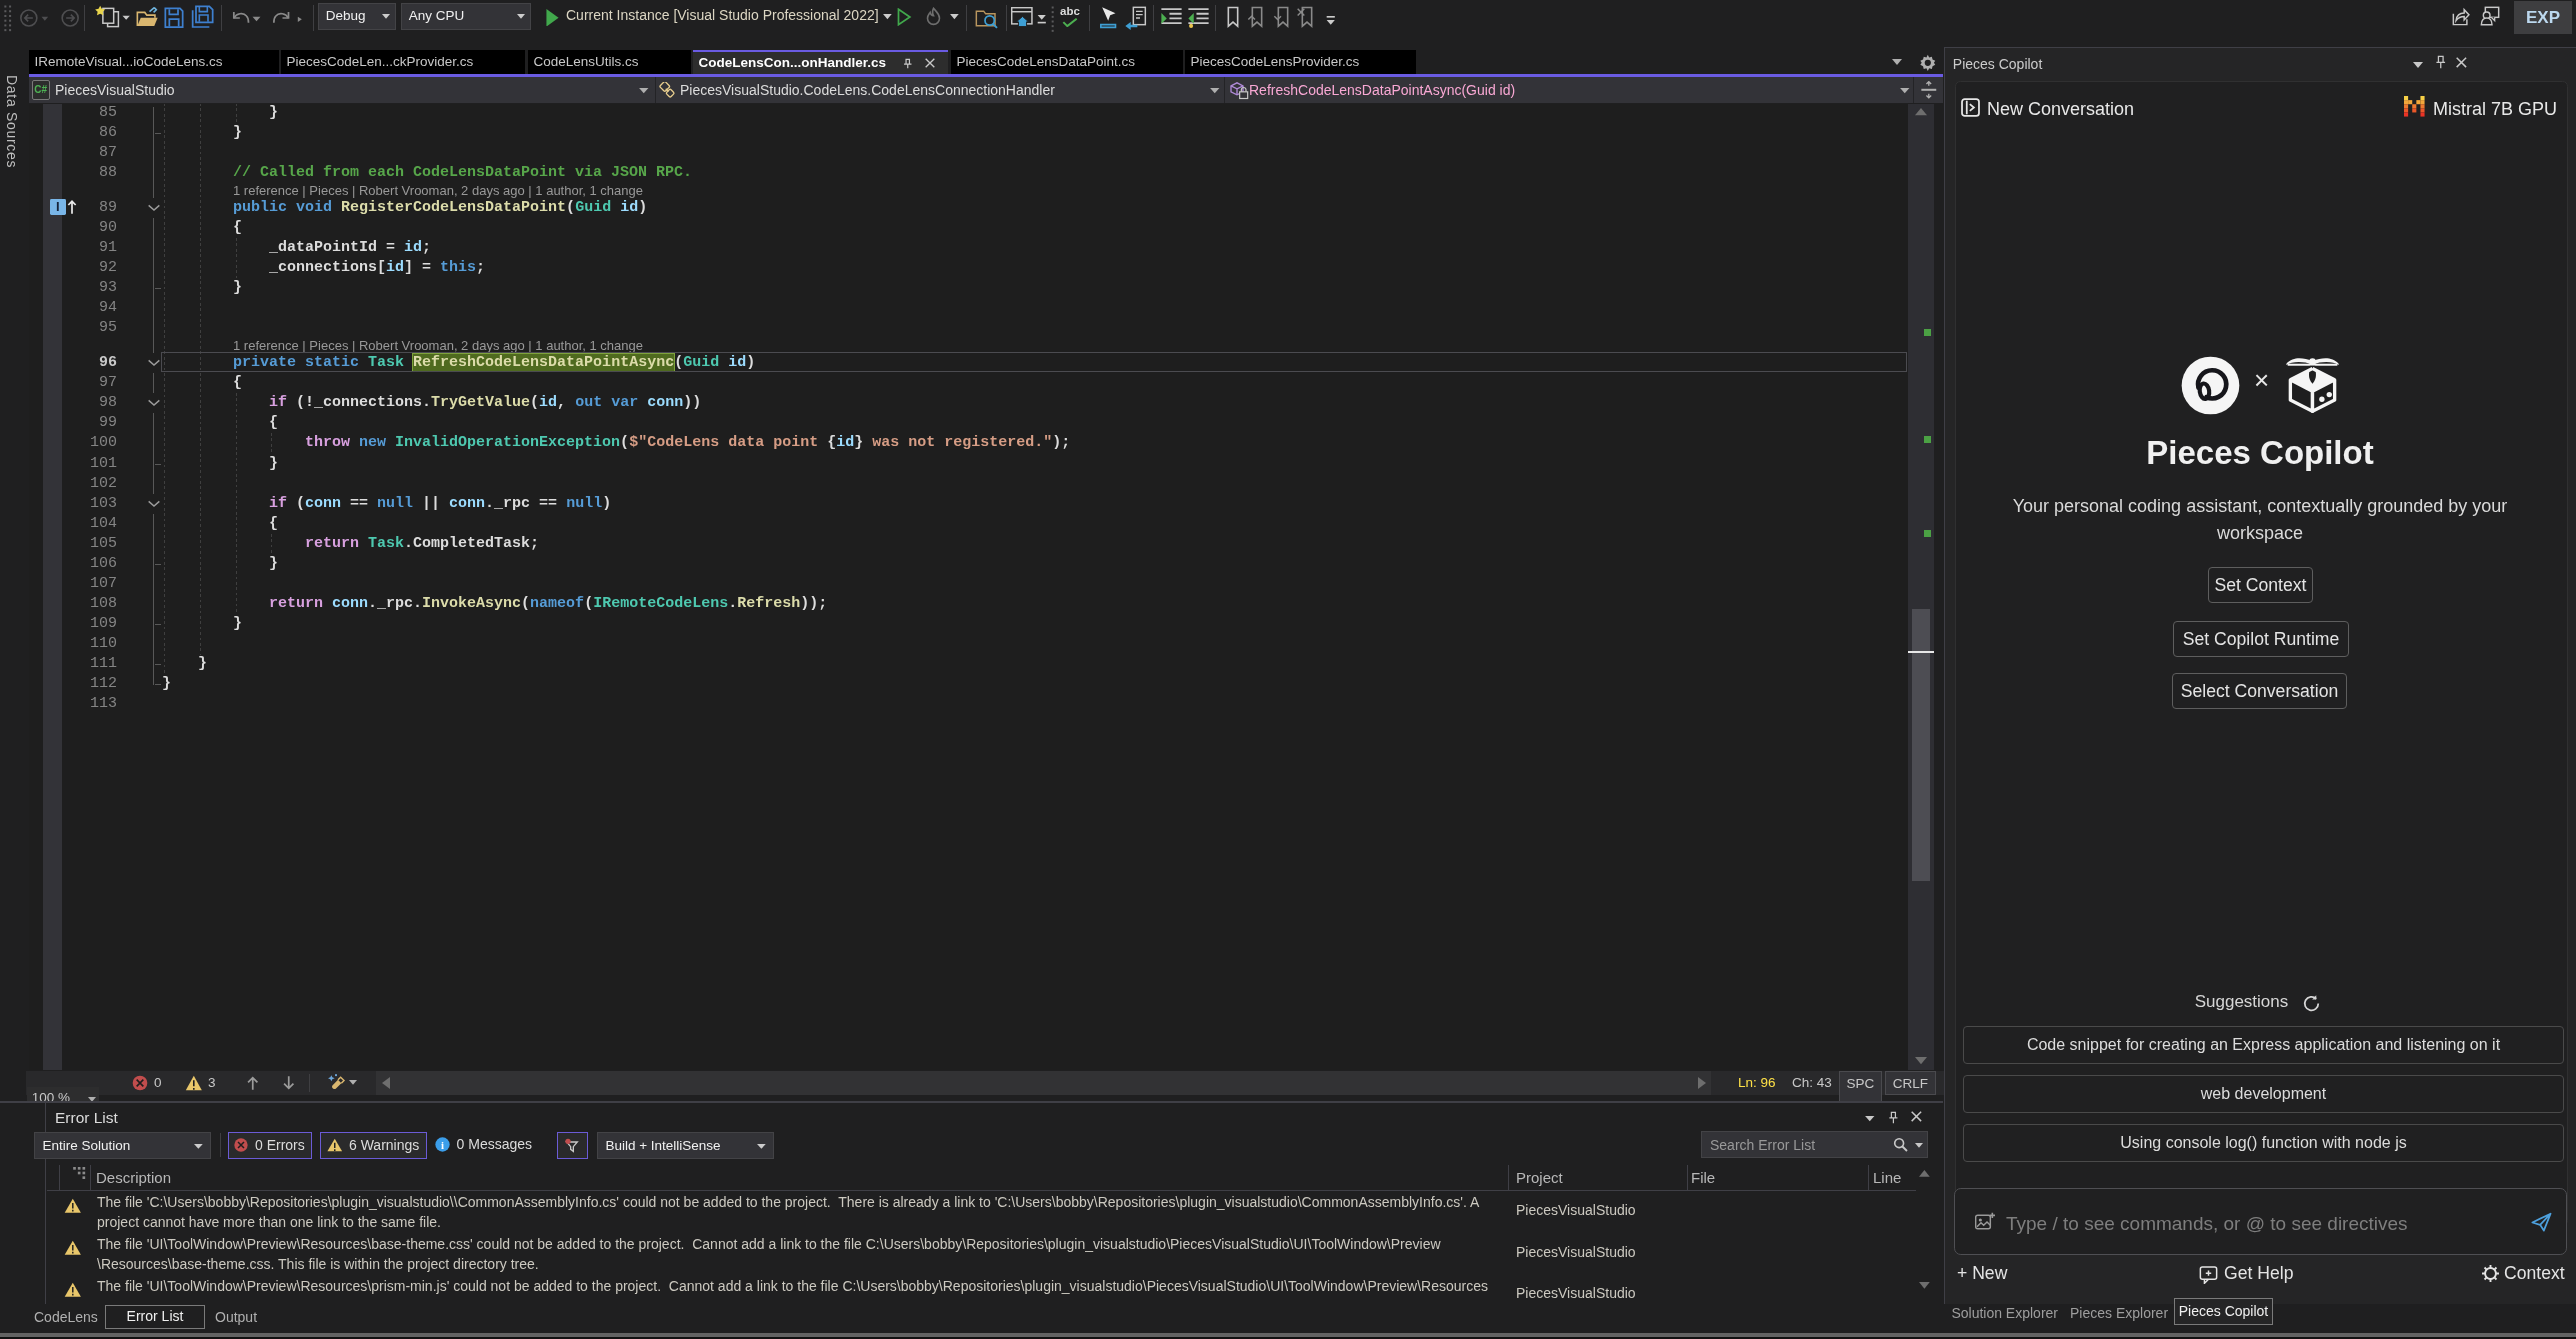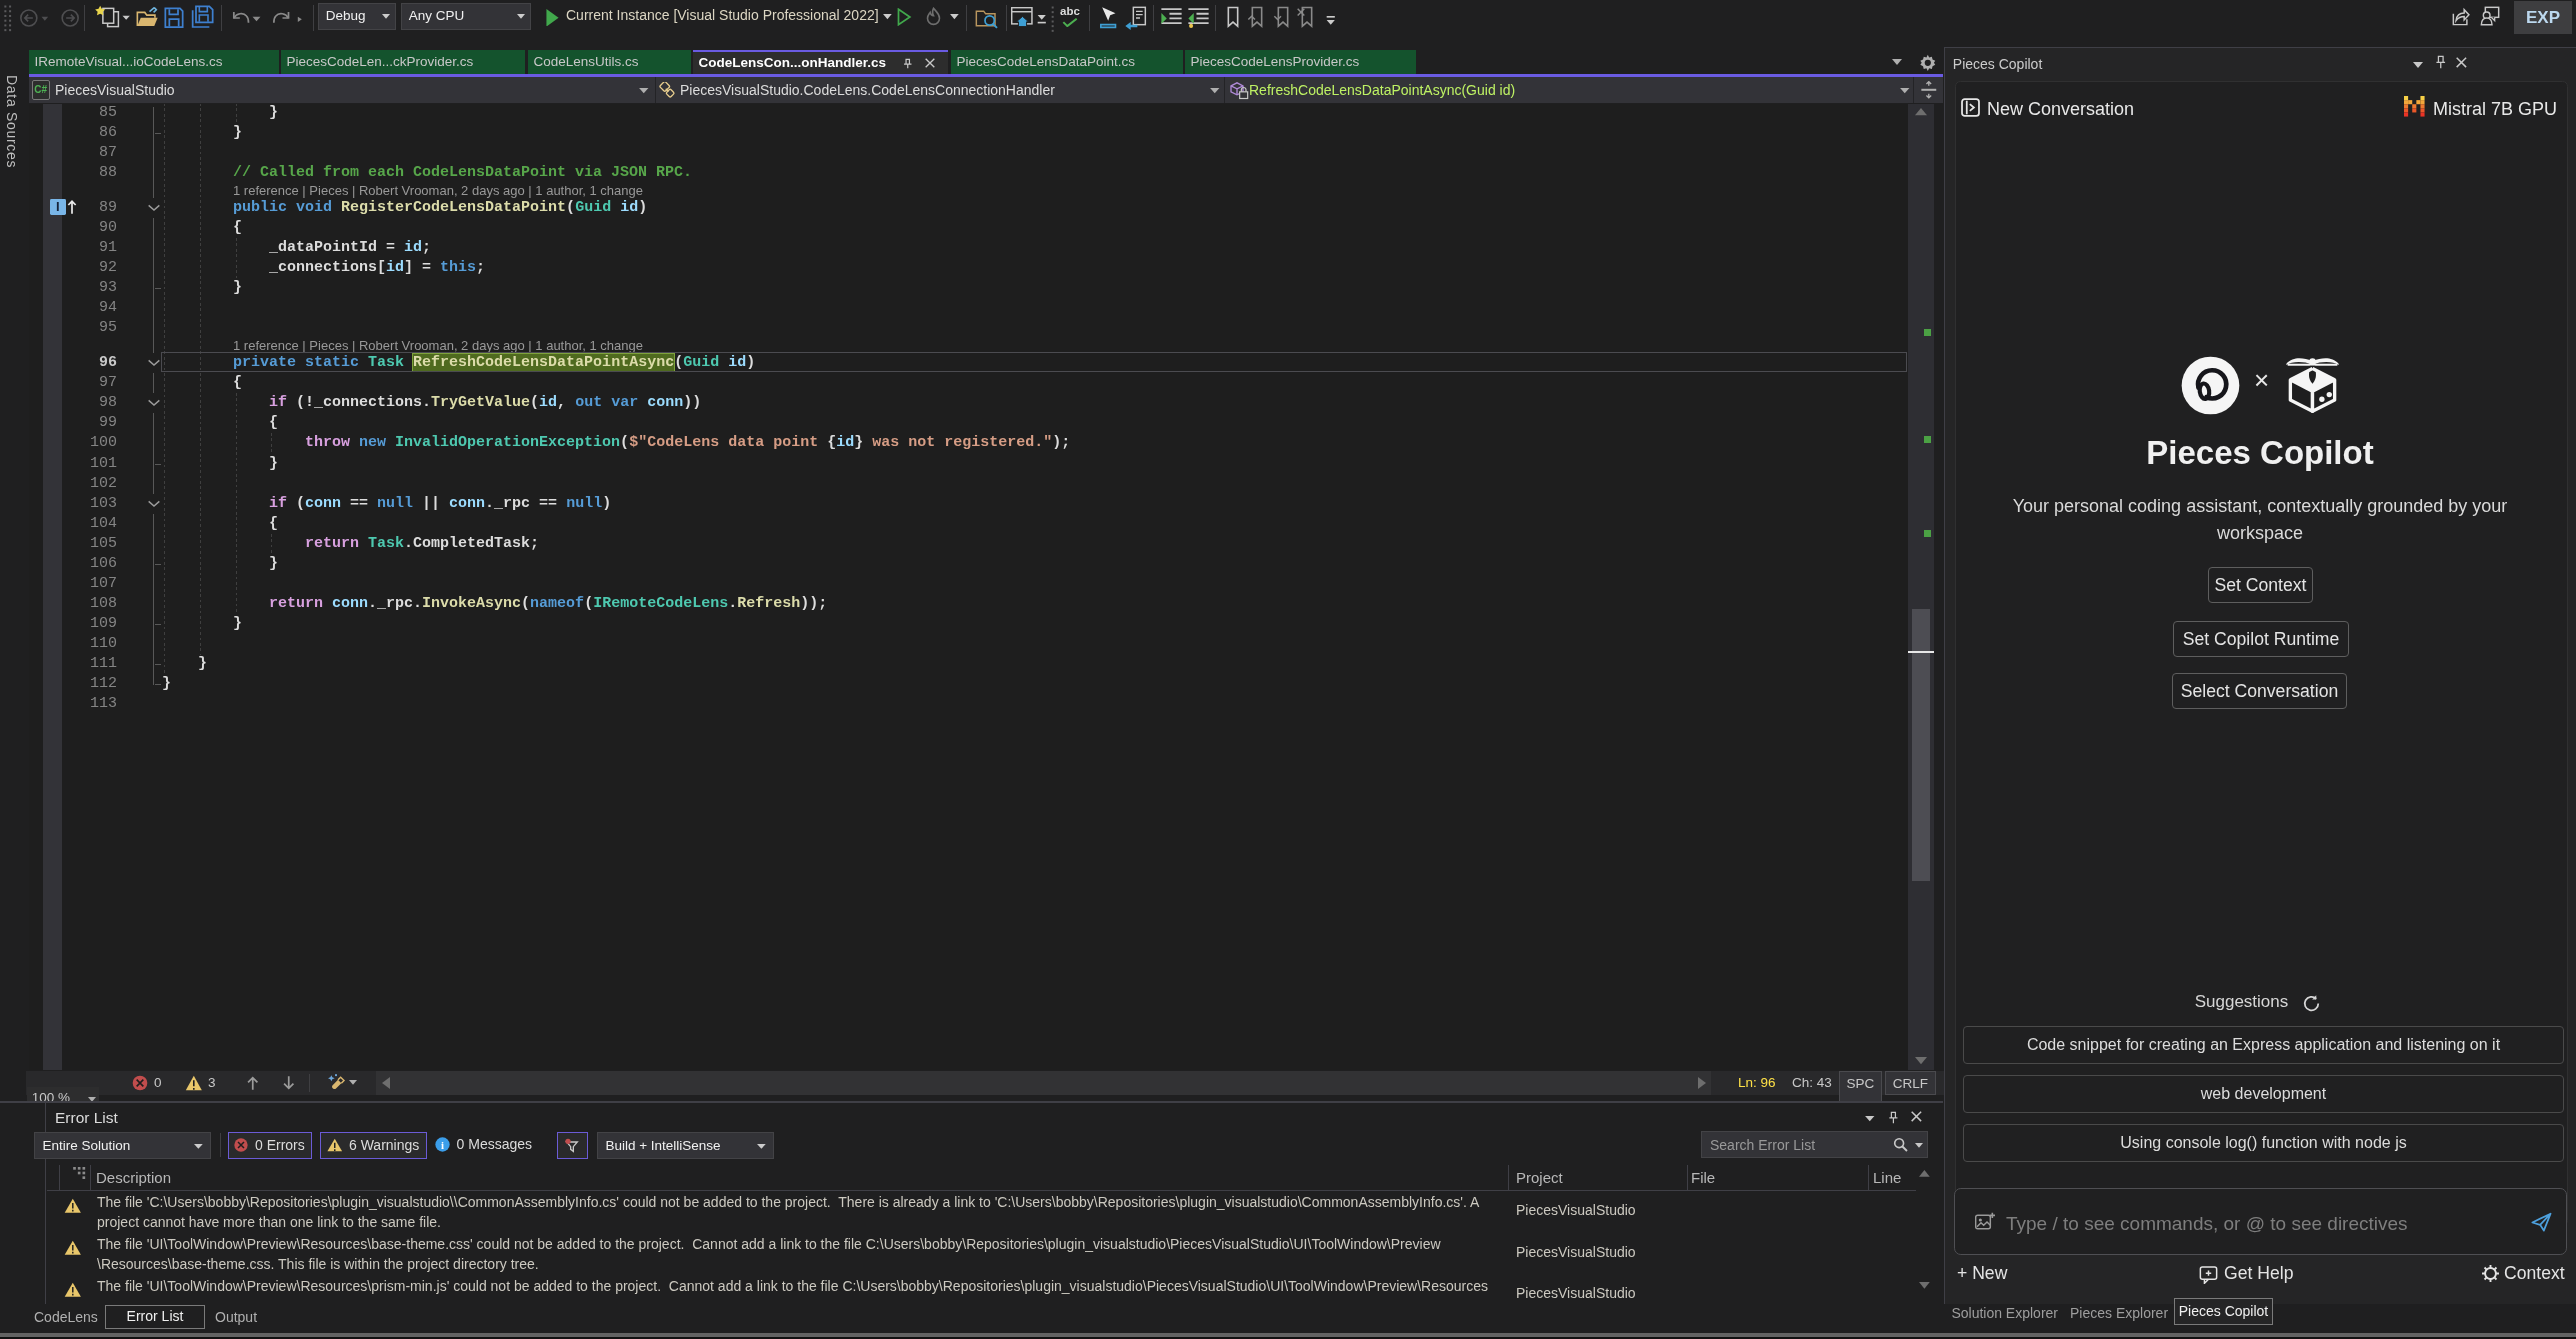--- a/index.html
+++ b/index.html
@@ -11,21 +11,21 @@
   .kw { color:#569CD6; } .ctl { color:#D8A0DF; } .typ { color:#4EC9B0; }
   .mth { color:#DCDCAA; } .str { color:#D69D85; } .cmt { color:#57A64A; }
   .loc { color:#9CDCFE; } .pln { color:#DCDCDC; }
   .codeline { position:absolute; left:0; white-space:pre; font-family:"Liberation Mono",monospace;
               font-weight:700; font-size:15px; line-height:20px; height:20px; color:#DCDCDC; }
   .hl { background:#4F6A1F; outline:1.4px solid #7FA33B; }
   .lnum { position:absolute; width:49px; text-align:right; color:#848484; font-size:15px;
           line-height:20px; font-family:"Liberation Mono",monospace; }
   .clens { position:absolute; color:#999999; font-size:13px; line-height:15px; white-space:pre; }
   .guide { position:absolute; width:1.4px; background-image:repeating-linear-gradient(180deg,#3F3F3F 0px,#3F3F3F 2.7px,transparent 2.7px,transparent 5.4px); }
-  .tab { position:absolute; top:2.7px; height:24px; background:#14532d; color:#C8C8C8; font-size:13.5px; }
+  .tab { position:absolute; top:2.7px; height:24px; background:#000000; color:#C8C8C8; font-size:13.5px; }
   .tab span { position:absolute; top:4.7px; left:5.4px; white-space:nowrap; }
   .sep { position:absolute; top:5.4px; width:1.4px; height:24px; background:#3F3F42; }
   .cbo { position:absolute; background:#333337; border:0.7px solid #434346; color:#F1F1F1; font-size:13.5px; }
   .ico { position:absolute; }
 </style>
 </head>
 <body>
 <div id="root">
   <div id="toolbar" class="abs" style="left:0;top:0;width:2576px;height:50px;background:#1F1F20;">
 <svg class="ico" style="left:2.7px;top:4px;" width="10.8" height="30" viewBox="0 0 16 44">
@@ -240,21 +240,21 @@
 <svg class="ico" style="left:1181px;top:10.8px;" width="9.5" height="6" viewBox="0 0 14 9">
         <path d="M0 0h14l-7 8z" fill="#AFAFAF"></path>
       </svg>
 <div class="abs" style="left:1195px;top:0;width:1.4px;height:26px;background:#232326;"></div>
 <svg class="ico" style="left:1200px;top:4px;" width="20" height="19" viewBox="0 0 30 28">
         <path d="M3 7l9-4.5L21 7v9l-9 4.5L3 16z" fill="none" stroke="#B08BD8" stroke-width="2"></path>
         <path d="M3 7l9 4.5L21 7M12 11.5v9" stroke="#B08BD8" stroke-width="2" fill="none"></path>
         <rect x="16" y="16" width="12" height="10" fill="#333338" stroke="#C8C8C8" stroke-width="1.8"></rect>
         <path d="M18.5 16v-3a3.5 3.5 0 017 0v3" stroke="#C8C8C8" stroke-width="1.8" fill="none"></path>
       </svg>
-<div class="abs" style="left:1220px;top:4.7px;font-size:14px;color:#bef264;">RefreshCodeLensDataPointAsync(Guid id)</div>
+<div class="abs" style="left:1220px;top:4.7px;font-size:14px;color:#f9a8d4;">RefreshCodeLensDataPointAsync(Guid id)</div>
 <svg class="ico" style="left:1871px;top:10.8px;" width="9.5" height="6" viewBox="0 0 14 9">
         <path d="M0 0h14l-7 8z" fill="#AFAFAF"></path>
       </svg>
 <div class="abs" style="left:1884px;top:0;width:1.4px;height:26px;background:#232326;"></div>
 <svg class="ico" style="left:1891px;top:4px;" width="17.6" height="17.6" viewBox="0 0 26 26">
         <path d="M13 1v6M13 19v6M9.5 4.5L13 1l3.5 3.5M9.5 21.5L13 25l3.5-3.5" stroke="#AFAFAF" stroke-width="2" fill="none"></path>
         <rect x="2" y="11.5" width="22" height="3" fill="#AFAFAF"></rect>
       </svg>
 </div>
   <div id="editor" class="abs" style="left:29px;top:104px;width:1879px;height:966px;background:#1E1E1E;overflow:hidden;">

